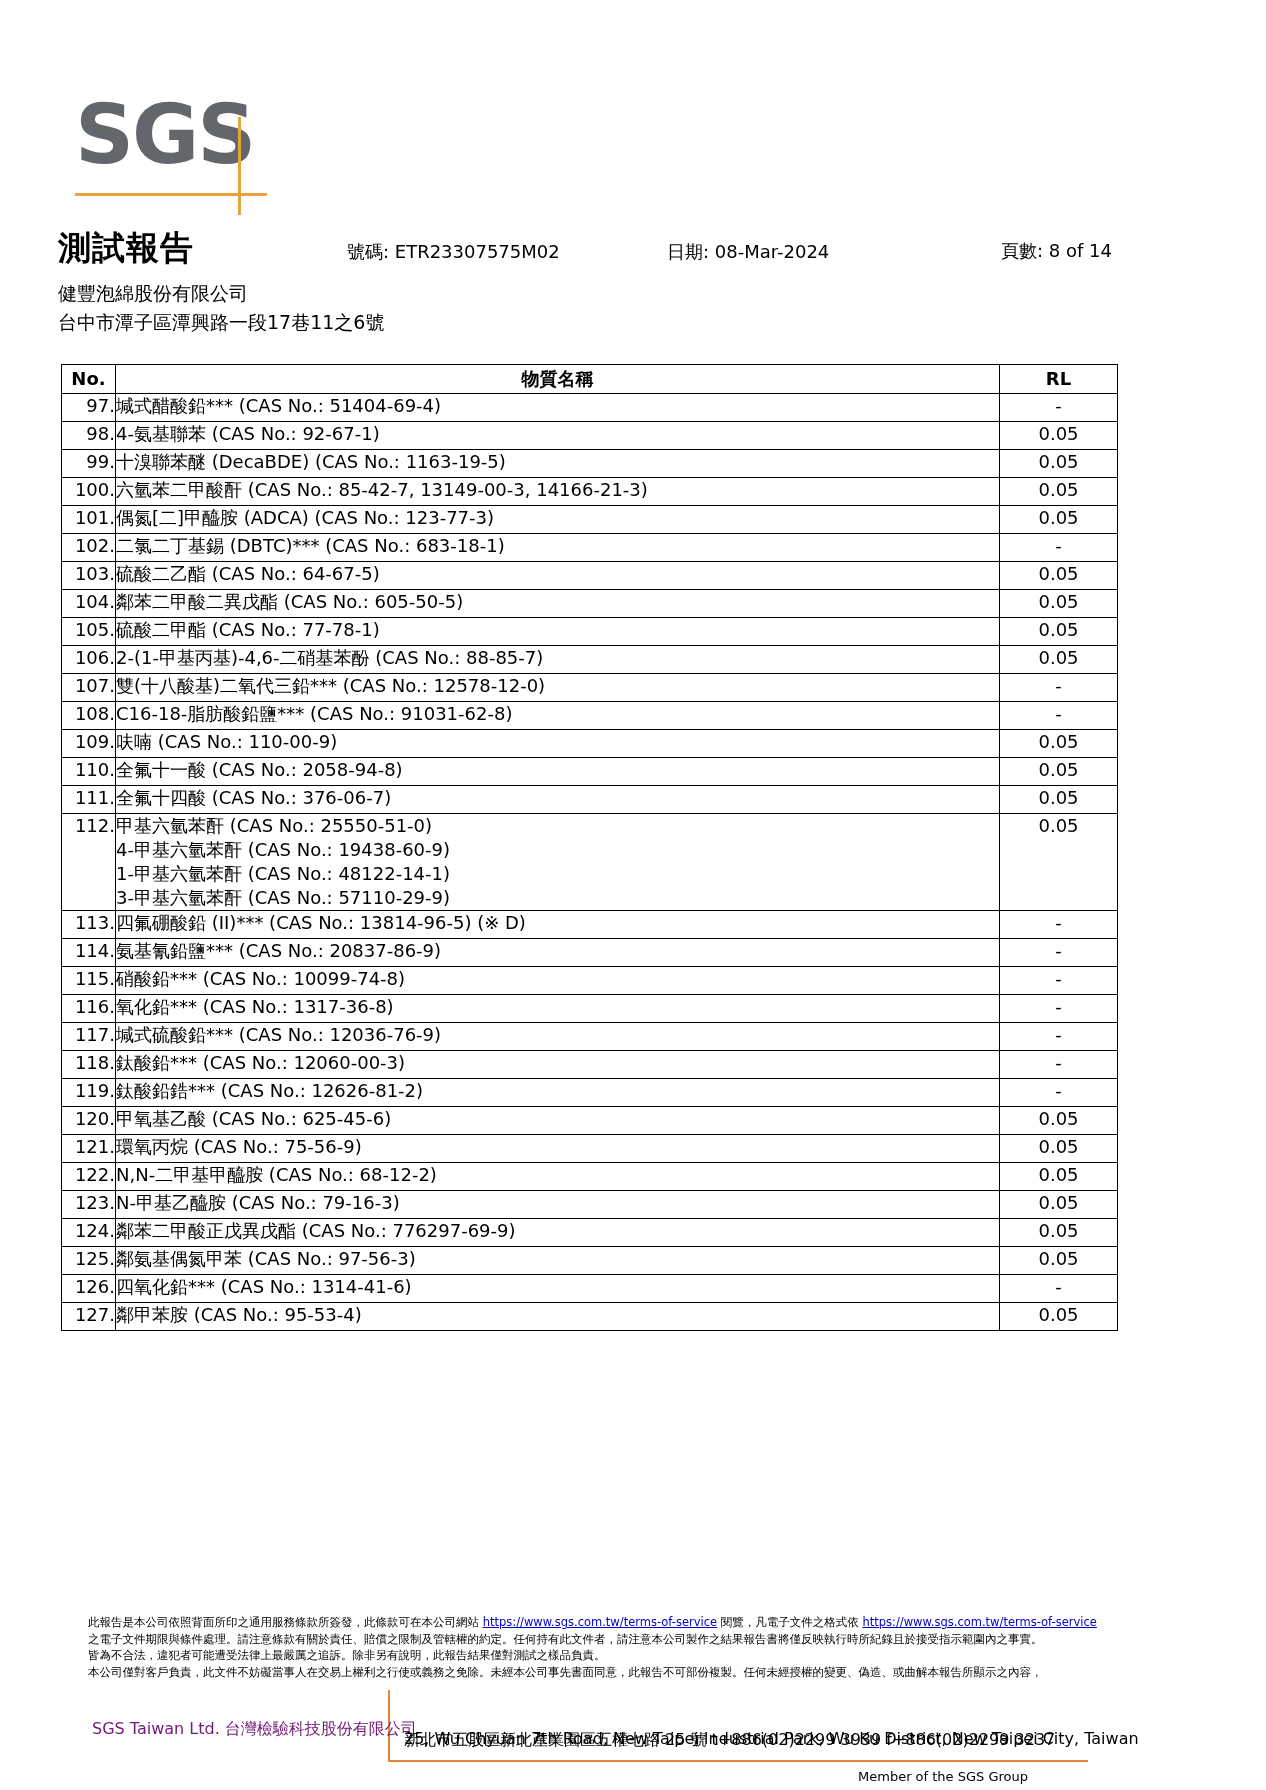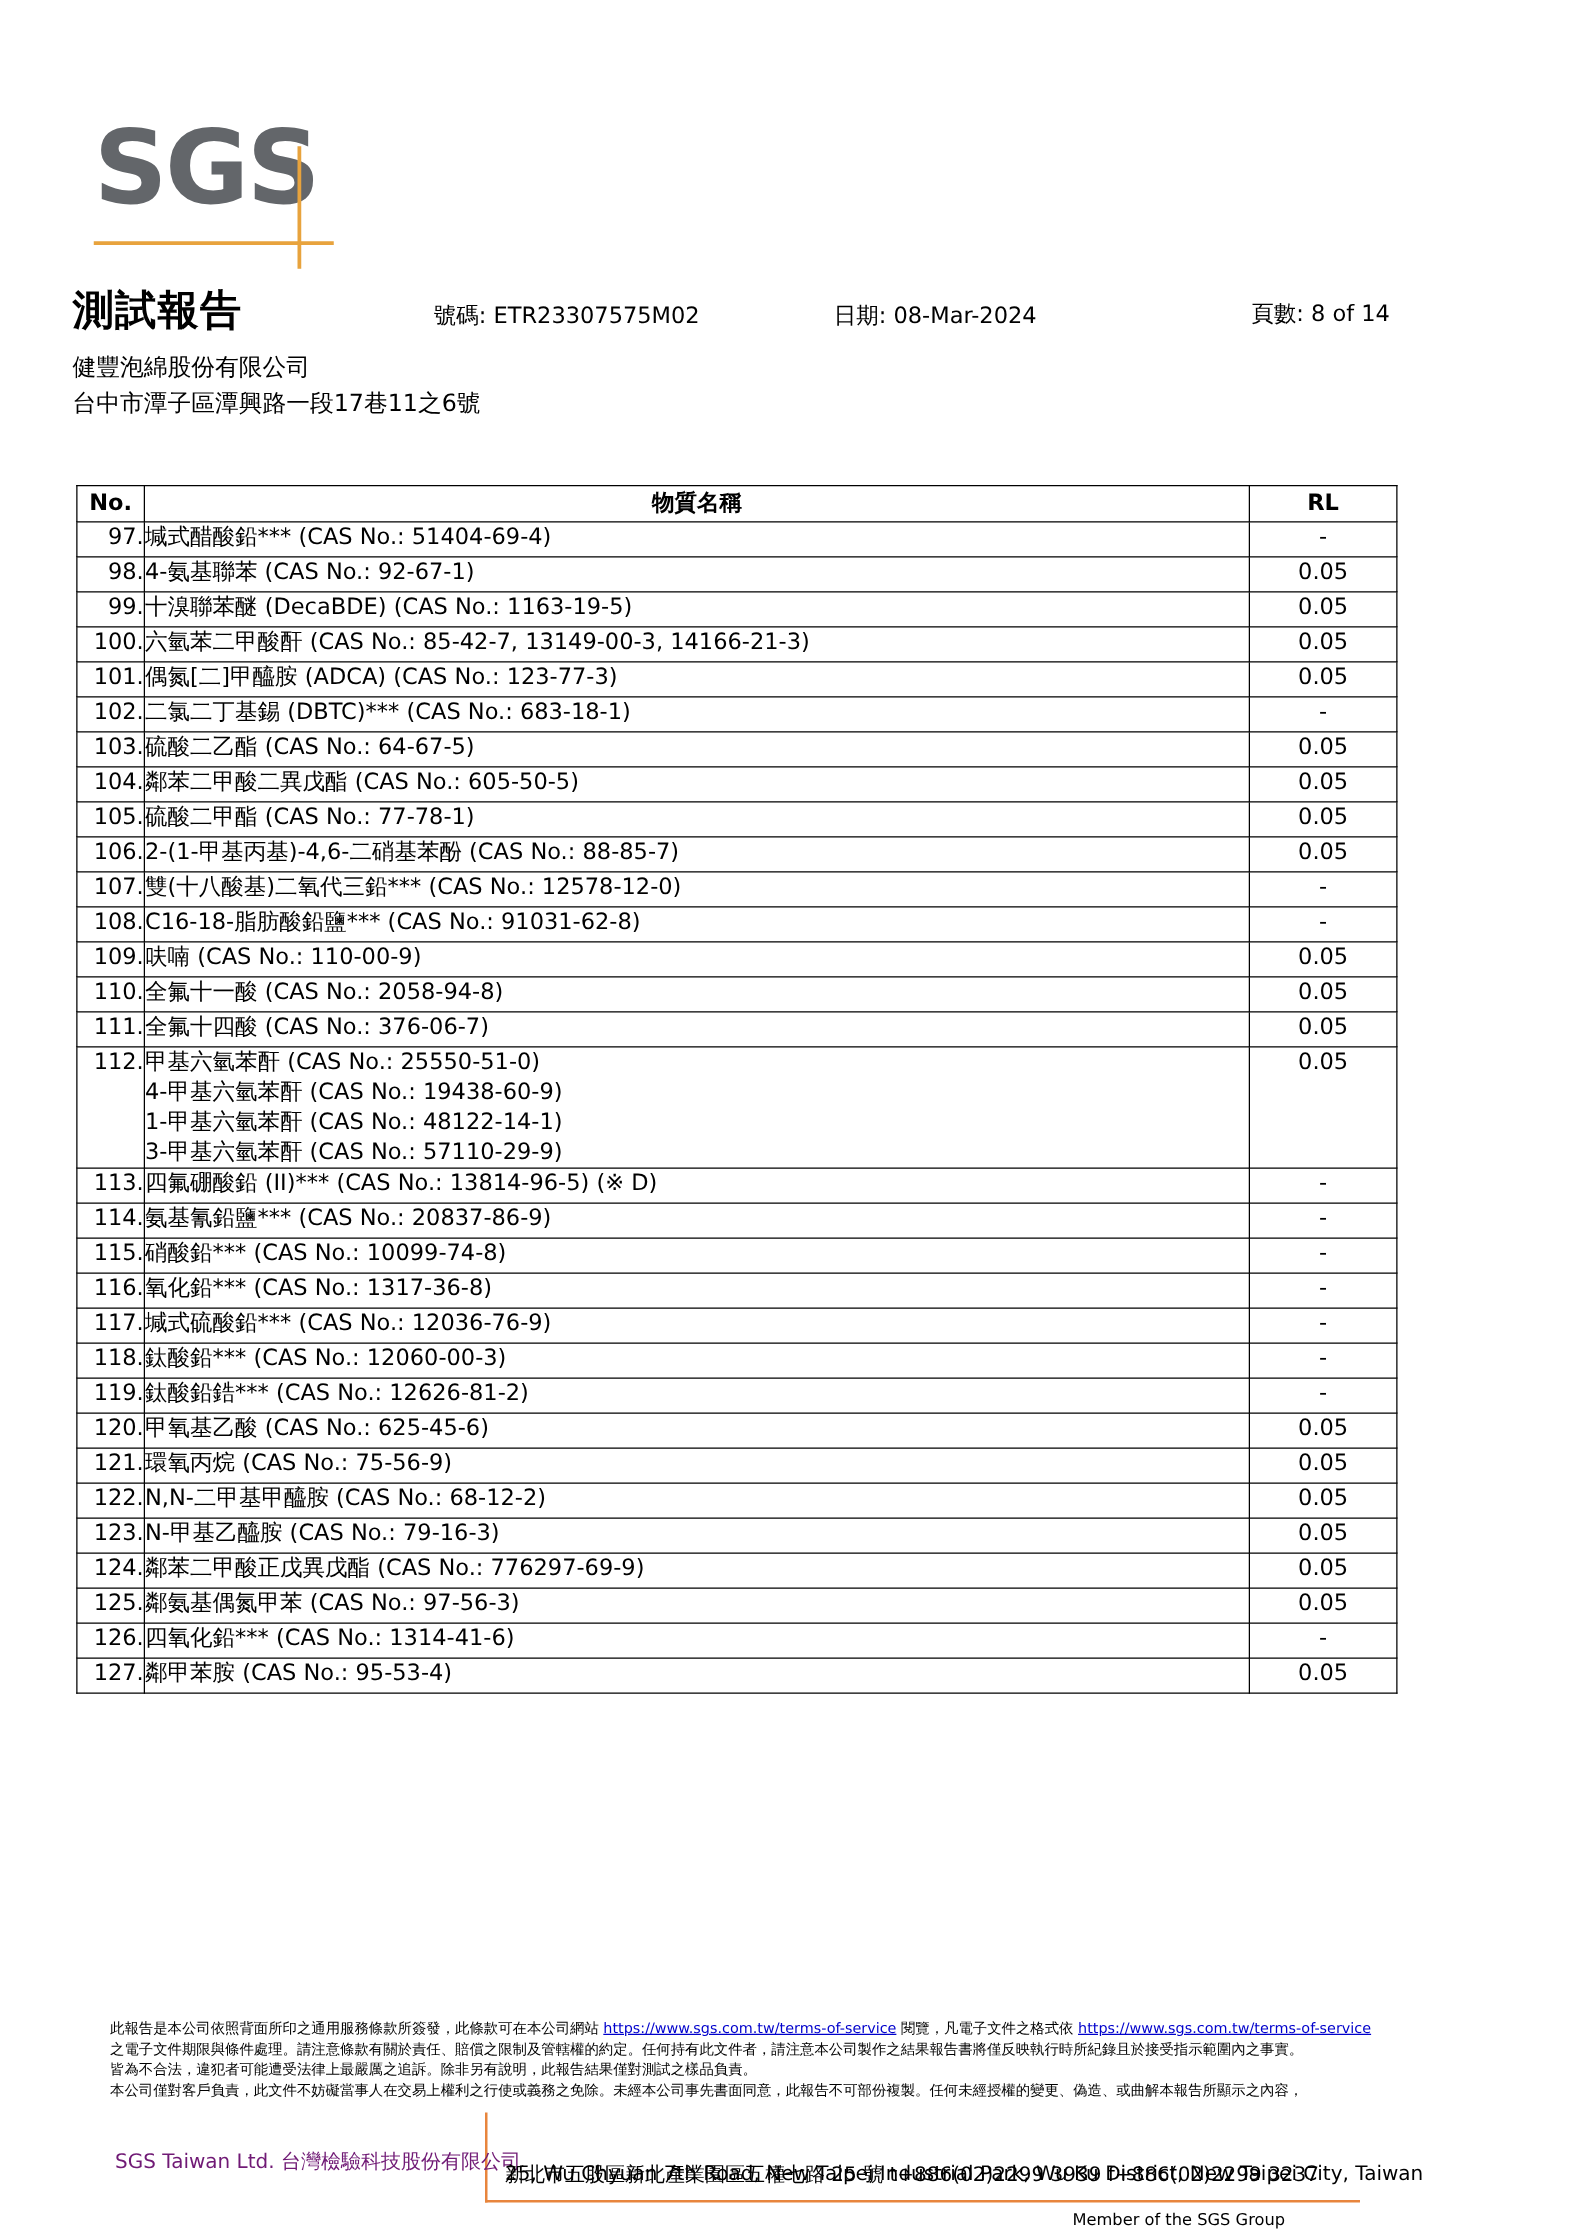--- a/index.html
+++ b/index.html
@@ -85,21 +85,21 @@
   .client-addr {
     position: absolute;
     left: 58px; top: 310px;
     font-size: 19px;
   }
 
   
   .tbl-wrap {
     position: absolute;
     left: 61px;
-    top: 388px;
+    top: 364px;
     width: 936px;
   }
   table.main {
     border-collapse: collapse;
     width: 100%;
     table-layout: fixed;
   }
   table.main th, table.main td {
     border: 1.6px solid #000;
     padding: 0;

